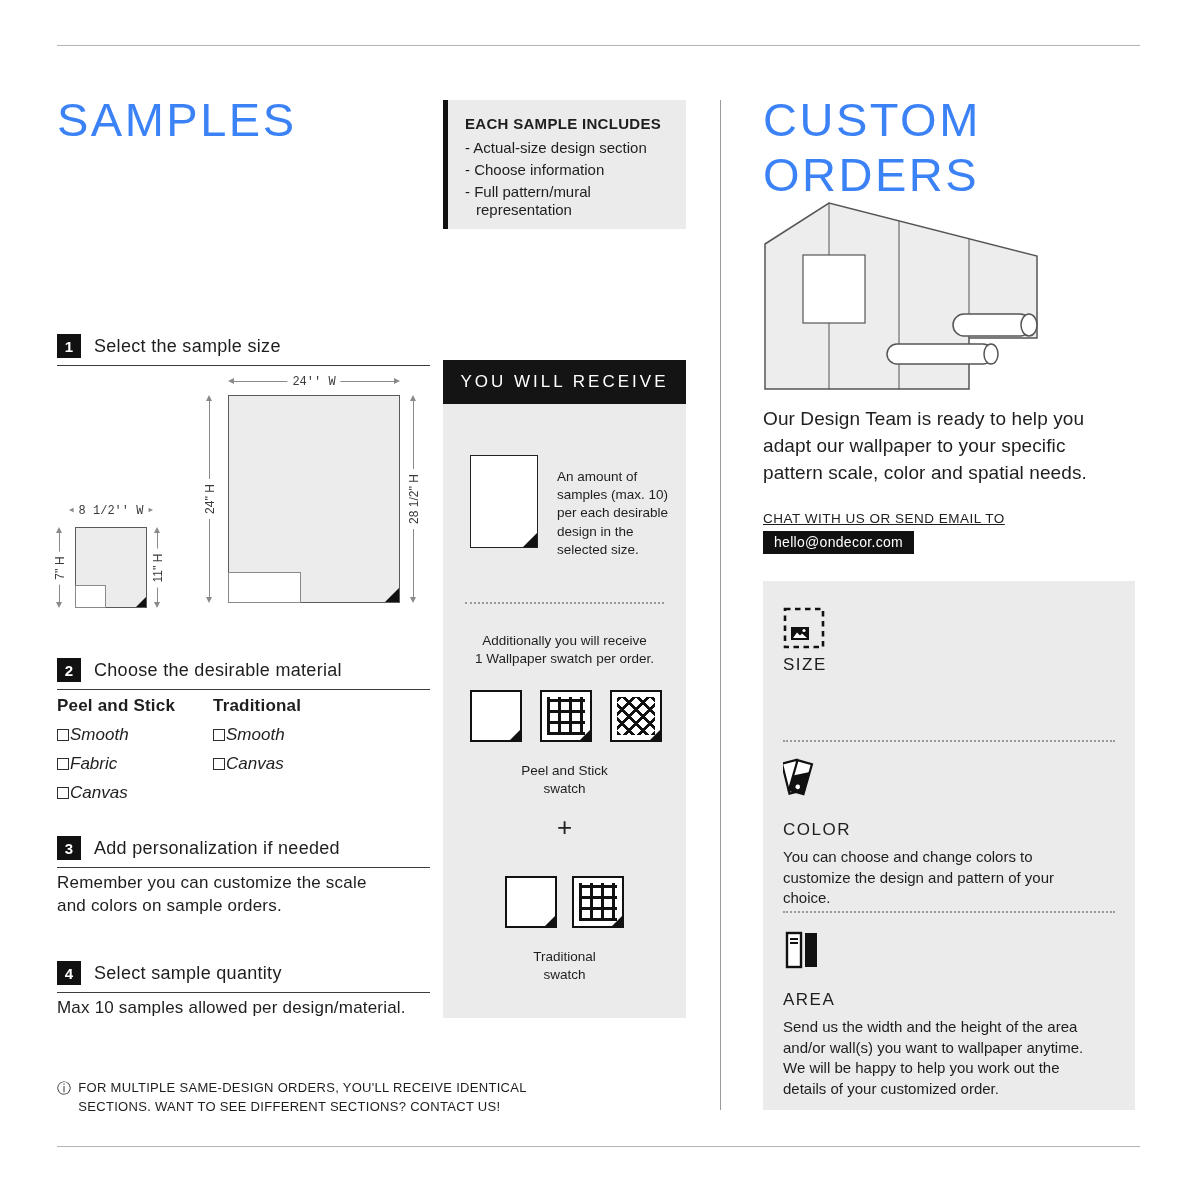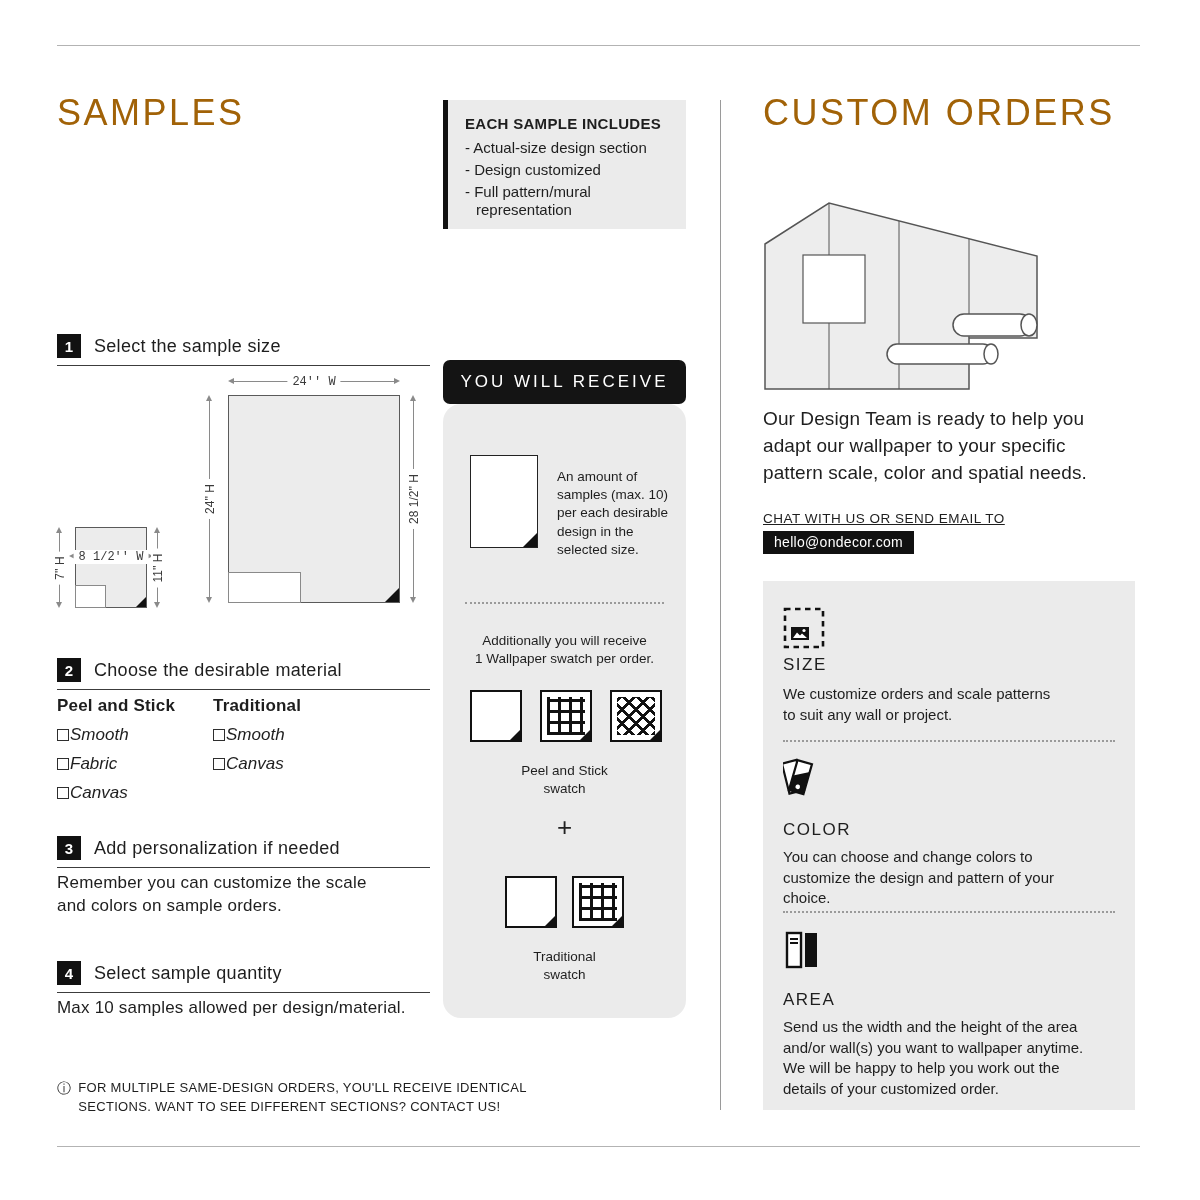--- a/index.html
+++ b/index.html
@@ -5,21 +5,21 @@
   * { margin:0; padding:0; box-sizing:border-box; }
   body { background:#fff; }
   .canvas {
     position:relative; width:1200px; height:1200px; background:#ffffff;
     font-family:"Liberation Sans", sans-serif; color:#1e1e1e; overflow:hidden;
   }
   .abs { position:absolute; }
   .rule { position:absolute; left:57px; width:1083px; height:1px; background:#b3b3b3; }
   .vdivider { position:absolute; left:720px; top:100px; width:1px; height:1010px; background:#9a9a9a; }
 
-  .h1 { position:absolute; font-size:36px; font-weight:500; letter-spacing:2.5px; color:#a16207; }
+  .h1 { position:absolute; font-size:47px; font-weight:500; letter-spacing:2.5px; color:#3b82f6; }
   .intro { position:absolute; font-size:17px; line-height:1.45; letter-spacing:0.6px; white-space:pre-line; }
 
   .step { position:absolute; display:flex; align-items:center; gap:13px; border-bottom:1px solid #3c3c3c; padding-bottom:7px; }
   .stepnum { width:24px; height:24px; background:#111; color:#fff; display:flex; align-items:center; justify-content:center; font-size:15px; font-weight:bold; flex:none; }
   .steplabel { font-size:18px; letter-spacing:0.3px; }
 
   .srect { position:absolute; background:#ececec; border:1px solid #5a5a5a; }
   .inner { position:absolute; left:-1px; bottom:-1px; background:#fff; border:1px solid #8a8a8a; }
   .fold { position:absolute; right:0; bottom:0; width:0; height:0; border-left:14px solid transparent; border-bottom:14px solid #111; }
   .fold.sm { border-left-width:10px; border-bottom-width:10px; }
@@ -45,22 +45,22 @@
 
   .footnote { position:absolute; display:flex; gap:7px; font-size:13px; letter-spacing:0.3px; line-height:1.45; }
   .infoicon { font-size:14px; line-height:1.35; }
   .fntext { white-space:pre-line; }
 
   .includes { position:absolute; background:#ebebeb; border-left:5px solid #111; padding:15px 12px 15px 17px; }
   .inc-title { font-size:15px; font-weight:bold; letter-spacing:0.3px; margin-bottom:7px; }
   .inc-item { font-size:15px; line-height:1.25; padding-left:11px; text-indent:-11px; margin-top:3px; }
   .inc-item::before { content:"- "; }
 
-  .ywr-bar { position:absolute; background:#141414; color:#fff; display:flex; align-items:center; justify-content:center; font-size:17px; letter-spacing:3px;border-radius:7px; }
-  .ywr-panel { position:absolute; background:#ebebeb;border-radius:18px; }
+  .ywr-bar { position:absolute; background:#141414; color:#fff; display:flex; align-items:center; justify-content:center; font-size:17px; letter-spacing:3px; }
+  .ywr-panel { position:absolute; background:#ebebeb; }
   .sampleicon { position:absolute; background:#fff; border:1.5px solid #222; }
   .ywr-text { position:absolute; font-size:13.5px; line-height:1.35; white-space:pre-line; }
   .dots { position:absolute; height:0; border-top:2px dotted #9a9a9a; }
   .ywr-add { position:absolute; font-size:13.5px; line-height:1.35; text-align:center; white-space:pre-line; }
   .swatch { position:absolute; width:52px; height:52px; background:#fff; border:2px solid #111; }
   .pat { position:absolute; inset:5px; }
   .pat.grid { background-image:
       repeating-linear-gradient(0deg,#111 0px,#111 3px,transparent 3px,transparent 11px),
       repeating-linear-gradient(90deg,#111 0px,#111 3px,transparent 3px,transparent 11px); }
   .pat.cross { background-image:
@@ -114,21 +114,21 @@
     <span class="line"></span>
       <span class="tri t"></span>
       <span class="tri b"></span>
     <span class="lbl">28 1/2'' H</span>
   </div>
 
   <div class="srect" style="left:75px;top:527px;width:72px;height:81px;">
     <div class="inner" style="width:31px;height:23px;"></div>
     <div class="fold sm"></div>
   </div>
-  <div class="dimh" style="left:69px;top:505px;width:84px;margin-top:46px;">
+  <div class="dimh" style="left:69px;top:505px;width:84px;">
     <span class="line"></span>
       <span class="tri l"></span>
       <span class="tri r"></span>
     <span class="lbl">8 1/2'' W</span>
   </div>
   <div class="dimv" style="left:54px;top:527px;height:81px;">
     <span class="line"></span>
       <span class="tri t"></span>
       <span class="tri b"></span>
     <span class="lbl">7'' H</span>
@@ -188,21 +188,21 @@
 
   <div class="footnote" style="left:57px;top:1079px;width:540px;">
     <span class="infoicon">ⓘ</span>
     <span class="fntext">FOR MULTIPLE SAME-DESIGN ORDERS, YOU'LL RECEIVE IDENTICAL
 SECTIONS. WANT TO SEE DIFFERENT SECTIONS? CONTACT US!</span>
   </div>
 
   <div class="includes" style="left:443px;top:100px;width:243px;height:129px;">
     <div class="inc-title">EACH SAMPLE INCLUDES</div>
     <div class="inc-item">Actual-size design section</div>
-    <div class="inc-item">Design customized</div>
+    <div class="inc-item">Choose information</div>
     <div class="inc-item">Full pattern/mural representation</div>
   </div>
 
   <div class="ywr-bar" style="left:443px;top:360px;width:243px;height:44px;">
     <span>YOU WILL RECEIVE</span>
   </div>
 
   <div class="ywr-panel" style="left:443px;top:404px;width:243px;height:614px;">
     <div class="sampleicon" style="left:27px;top:51px;width:68px;height:93px;">
       <div class="fold"></div>
@@ -270,22 +270,20 @@
 
   <div class="feat-panel" style="left:763px;top:581px;width:372px;height:529px;">
 
     <svg class="feat-icon" style="left:20px;top:26px;" width="42" height="42" viewBox="0 0 42 42">
       <rect x="2" y="2" width="38" height="38" fill="none" stroke="#111" stroke-width="2.6" stroke-dasharray="5.5 4.5"></rect>
       <rect x="8" y="20" width="18" height="13" fill="#111"></rect>
       <path d="M10 31 L14 25.5 L17 28.5 L19 26.5 L24 31 Z" fill="#fff"></path>
       <circle cx="21" cy="23.5" r="1.6" fill="#fff"></circle>
     </svg>
     <div class="feat-head" style="left:20px;top:74px;">SIZE</div>
-    <div class="feat-text" style="left:20px;top:103px;width:340px;">We customize orders and scale patterns
-to suit any wall or project.</div>
     <div class="dots" style="left:20px;top:159px;width:332px;"></div>
 
     <svg class="feat-icon" style="left:20px;top:177px;" width="44" height="42" viewBox="0 0 44 42">
       <g transform="rotate(-14 13 33)">
         <rect x="6" y="3" width="15" height="31" fill="#fff" stroke="#111" stroke-width="2.2"></rect>
       </g>
       <g transform="rotate(16 13 33)">
         <rect x="6" y="3" width="15" height="31" fill="#fff" stroke="#111" stroke-width="2.2"></rect>
         <path d="M6 19 L21 11 L21 34 L6 34 Z" fill="#111"></path>
         <circle cx="13.5" cy="28.5" r="2.3" fill="#fff"></circle>

